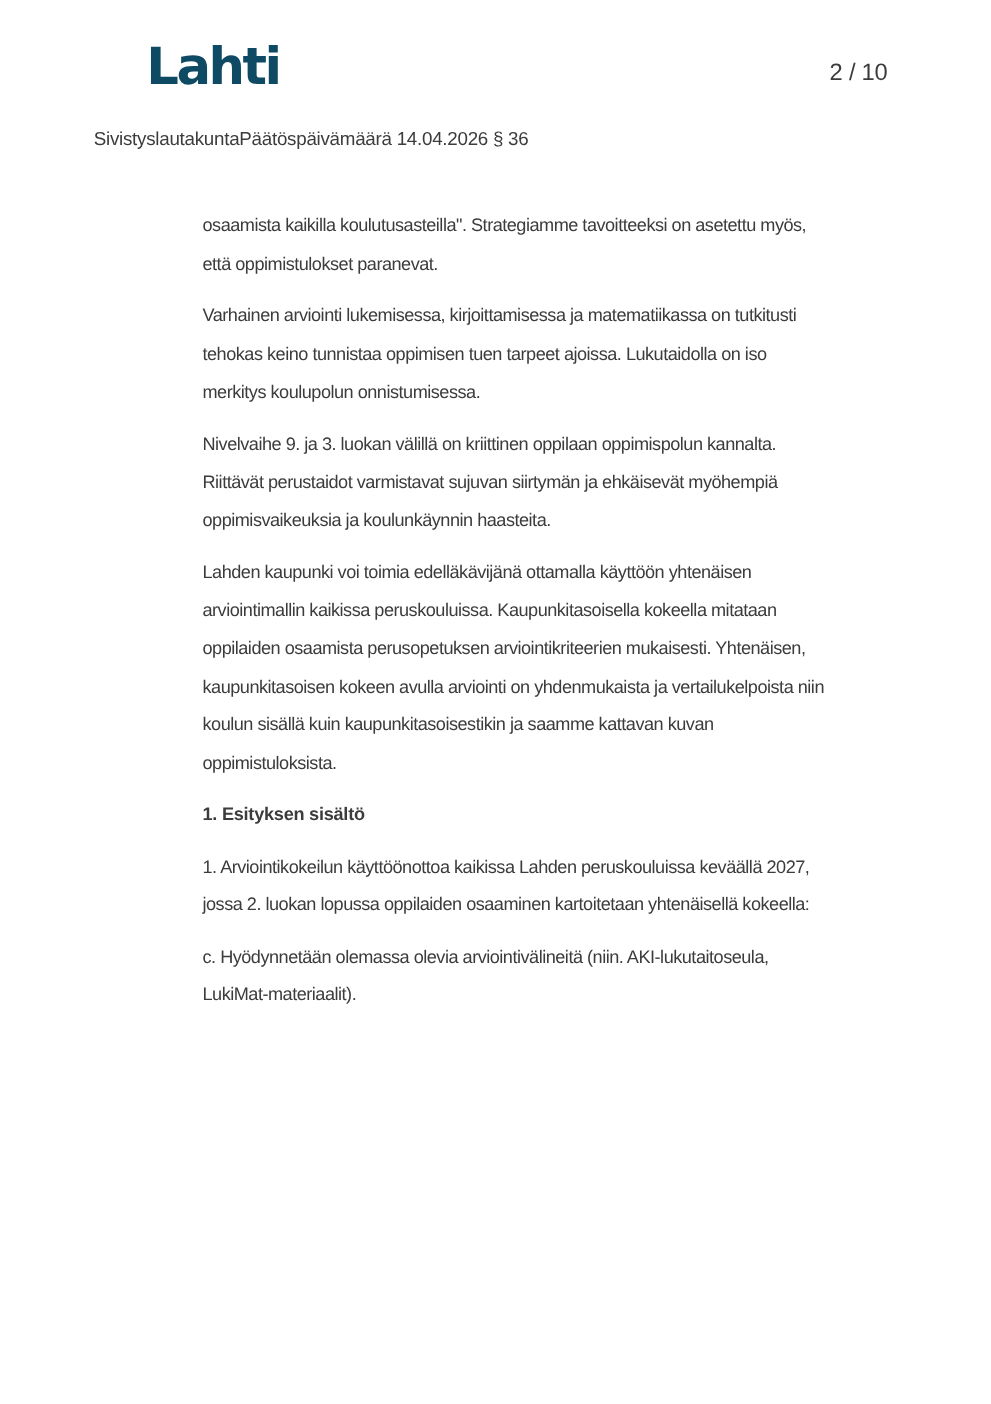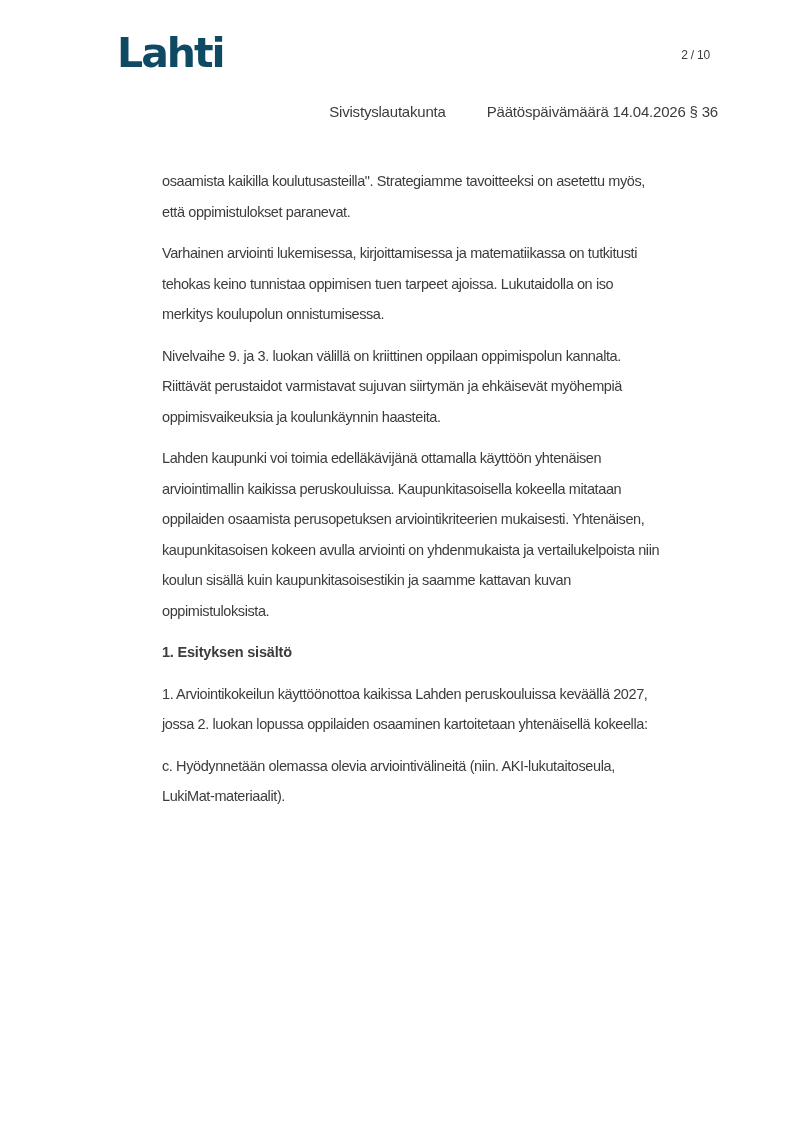--- a/index.html
+++ b/index.html
@@ -25,33 +25,32 @@
     font-weight: 800;
     letter-spacing: -2px;
     color: var(--logo-color, #0e4a63);
     line-height: 1;
     margin-left: 47px;
   }
   .page-number {
     position: absolute;
     top: 48px;
     right: 83px;
-    font-size: 12px;
+    font-size: 19px;
     letter-spacing: -0.2px;
   }
   .header-row {
     position: absolute;
     top: 103px;
     left: 75px;
     right: 75px;
     display: flex;
-    justify-content: flex-end;
+    justify-content: flex-start;
     font-size: 15px;
     letter-spacing: -0.2px;
-    gap: 41px;
   }
   .doc-body {
     position: absolute;
     left: 162px;
     top: 166px;
     width: 600px;
   }
   .doc-body p {
     margin: 0 0 11px 0;
     font-size: 14.5px;

